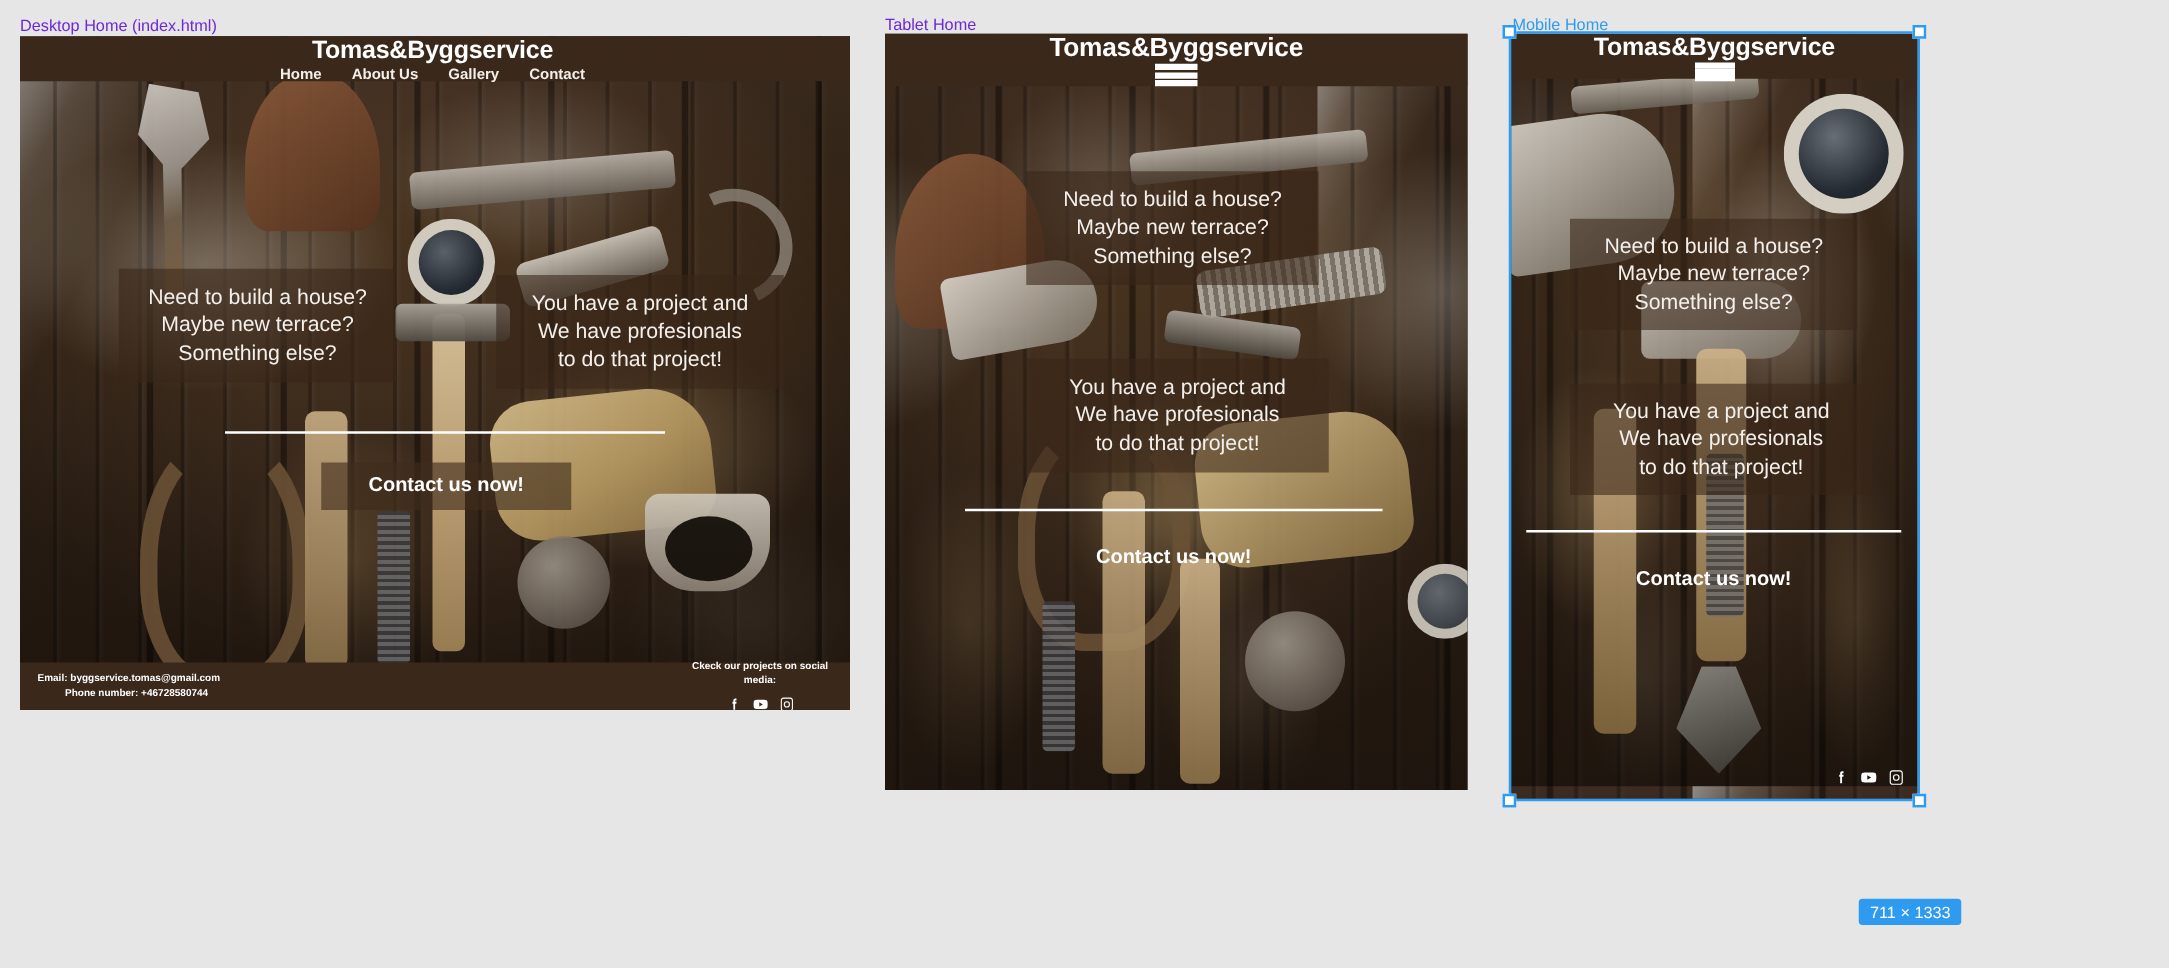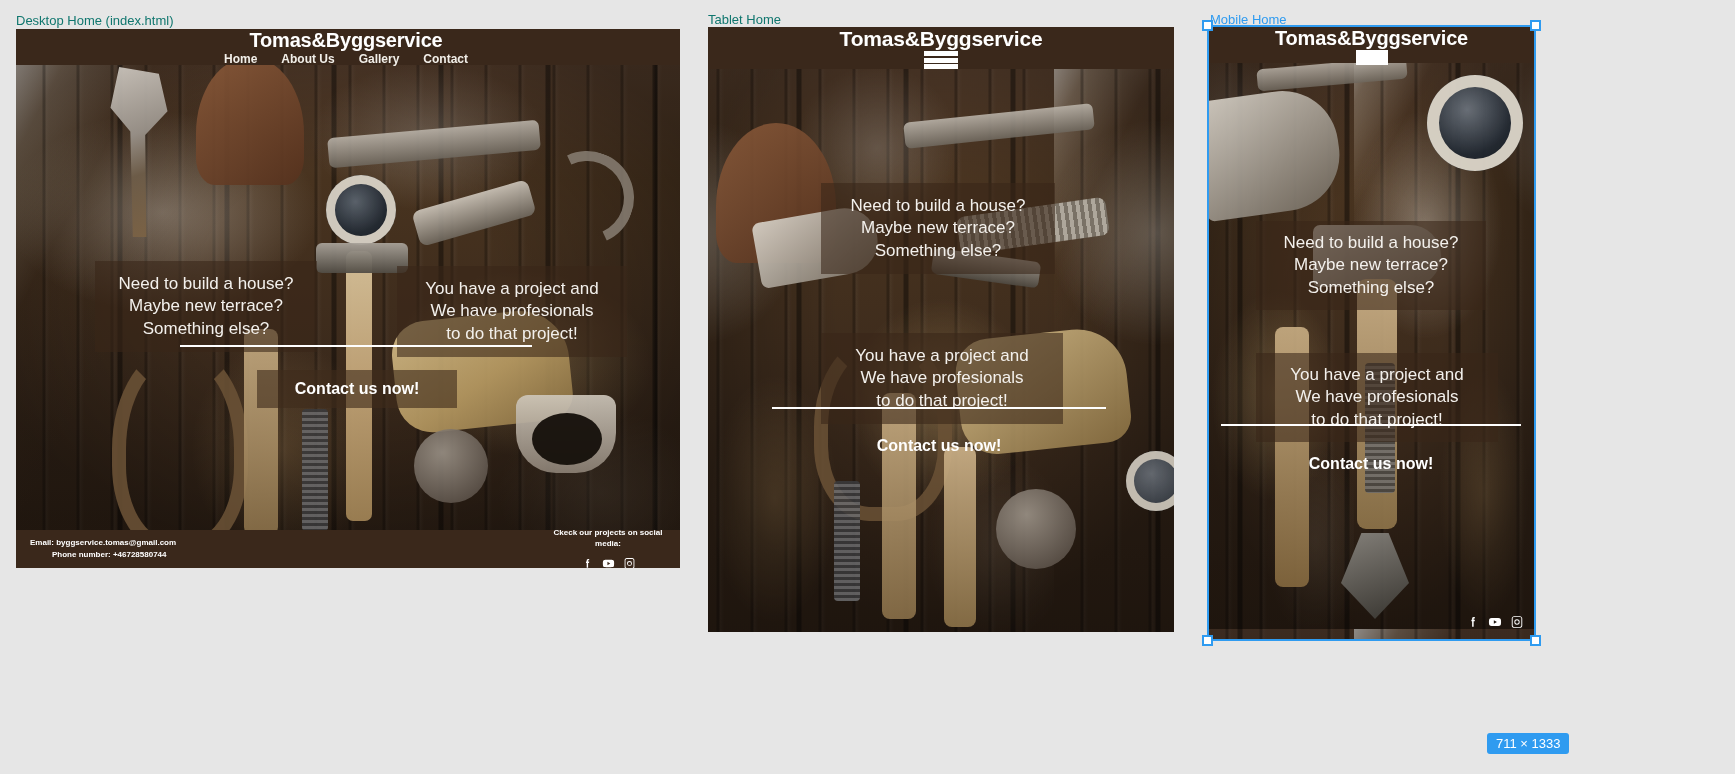--- a/index.html
+++ b/index.html
@@ -15,21 +15,21 @@
   .stage {
     position: relative;
     width: 1735px;
     height: 774px;
   }
 
   
   .panel-label {
     position: absolute;
     font-size: 13px;
-    color: #0f766e;
+    color: #6d28d9;
     font-family: "Liberation Sans", sans-serif;
     white-space: nowrap;
   }
   .panel-label.selected { color: #2f9bf0; }
 
   
   .viewport {
     position: absolute;
     overflow: hidden;
     background: #3a2a1e;
@@ -118,21 +118,20 @@
 
   
   .overlay-box {
     position: absolute;
     z-index: 5;
     background: rgba(56,38,24,0.58);
     color: #f3f0ec;
     text-align: center;
     line-height: 1.32;
     box-sizing: border-box;
-    margin-top: 46px;
   }
   .cta-rule {
     position: absolute;
     z-index: 5;
     background: #ffffff;
     height: 2px;
   }
   .cta-btn {
     position: absolute;
     z-index: 5;
@@ -377,15 +376,15 @@
       </div>
     </div>
   </div>
 
   <div class="sel-frame" style="left:1207px; top:25px; width:329px; height:616px;"></div>
   <div class="handle" style="left:1202px; top:20px;"></div>
   <div class="handle" style="left:1530px; top:20px;"></div>
   <div class="handle" style="left:1202px; top:635px;"></div>
   <div class="handle" style="left:1530px; top:635px;"></div>
 
-  <div class="size-badge" style="left:1487px; top:719px;margin-top:14px;">711 × 1333</div>
+  <div class="size-badge" style="left:1487px; top:719px;">711 × 1333</div>
 
 </div>
 
 </body></html>

